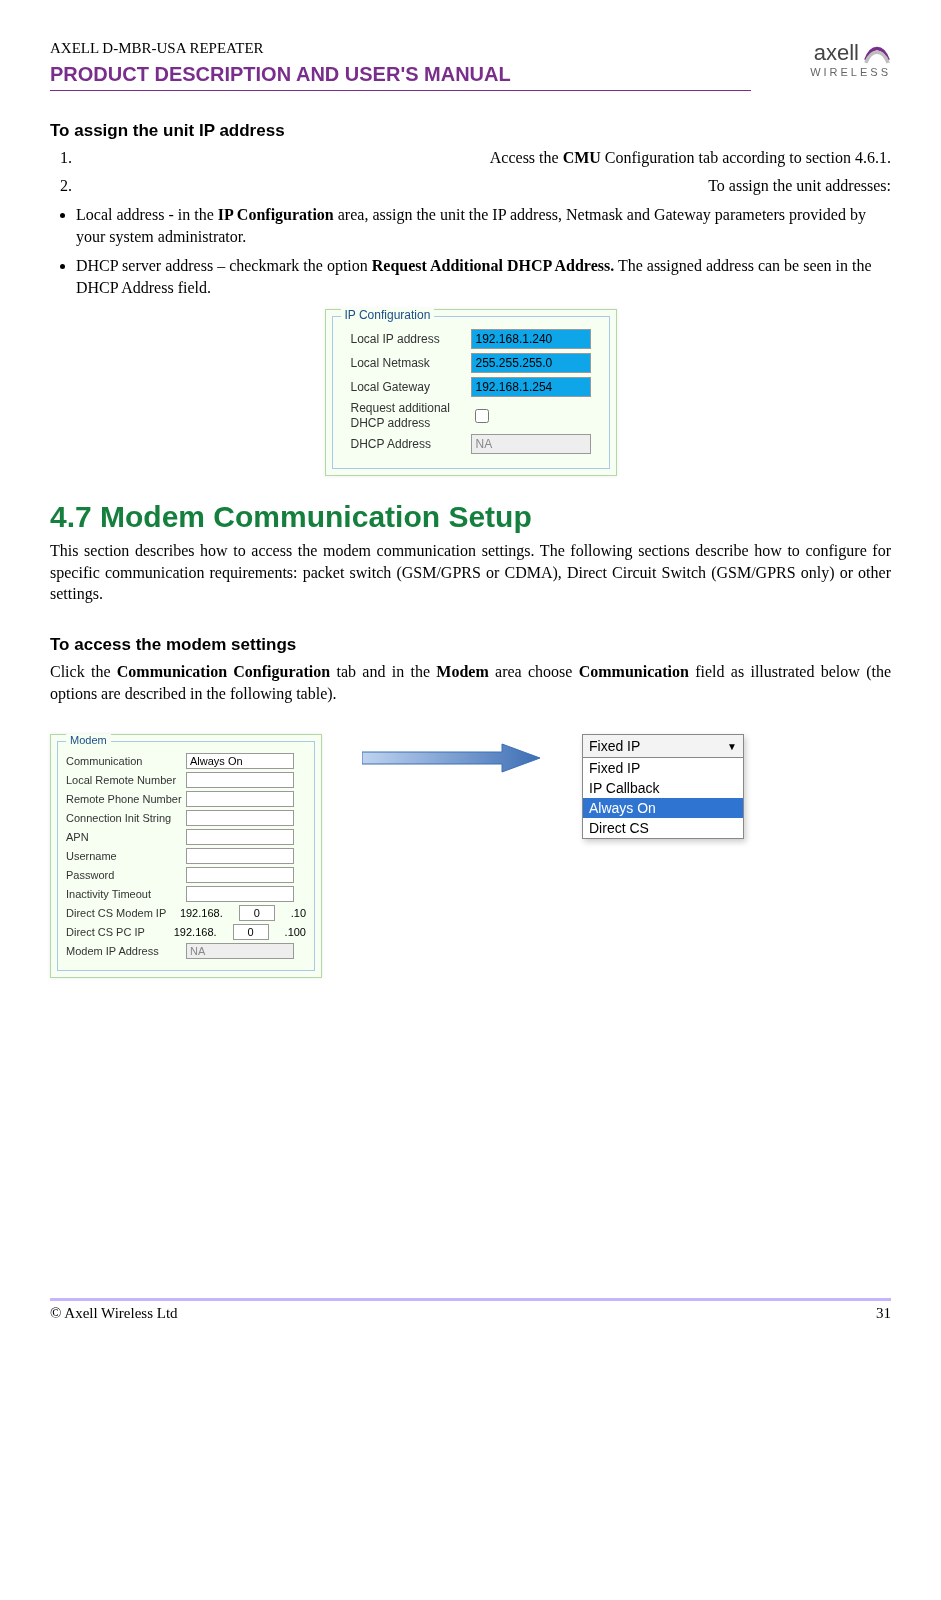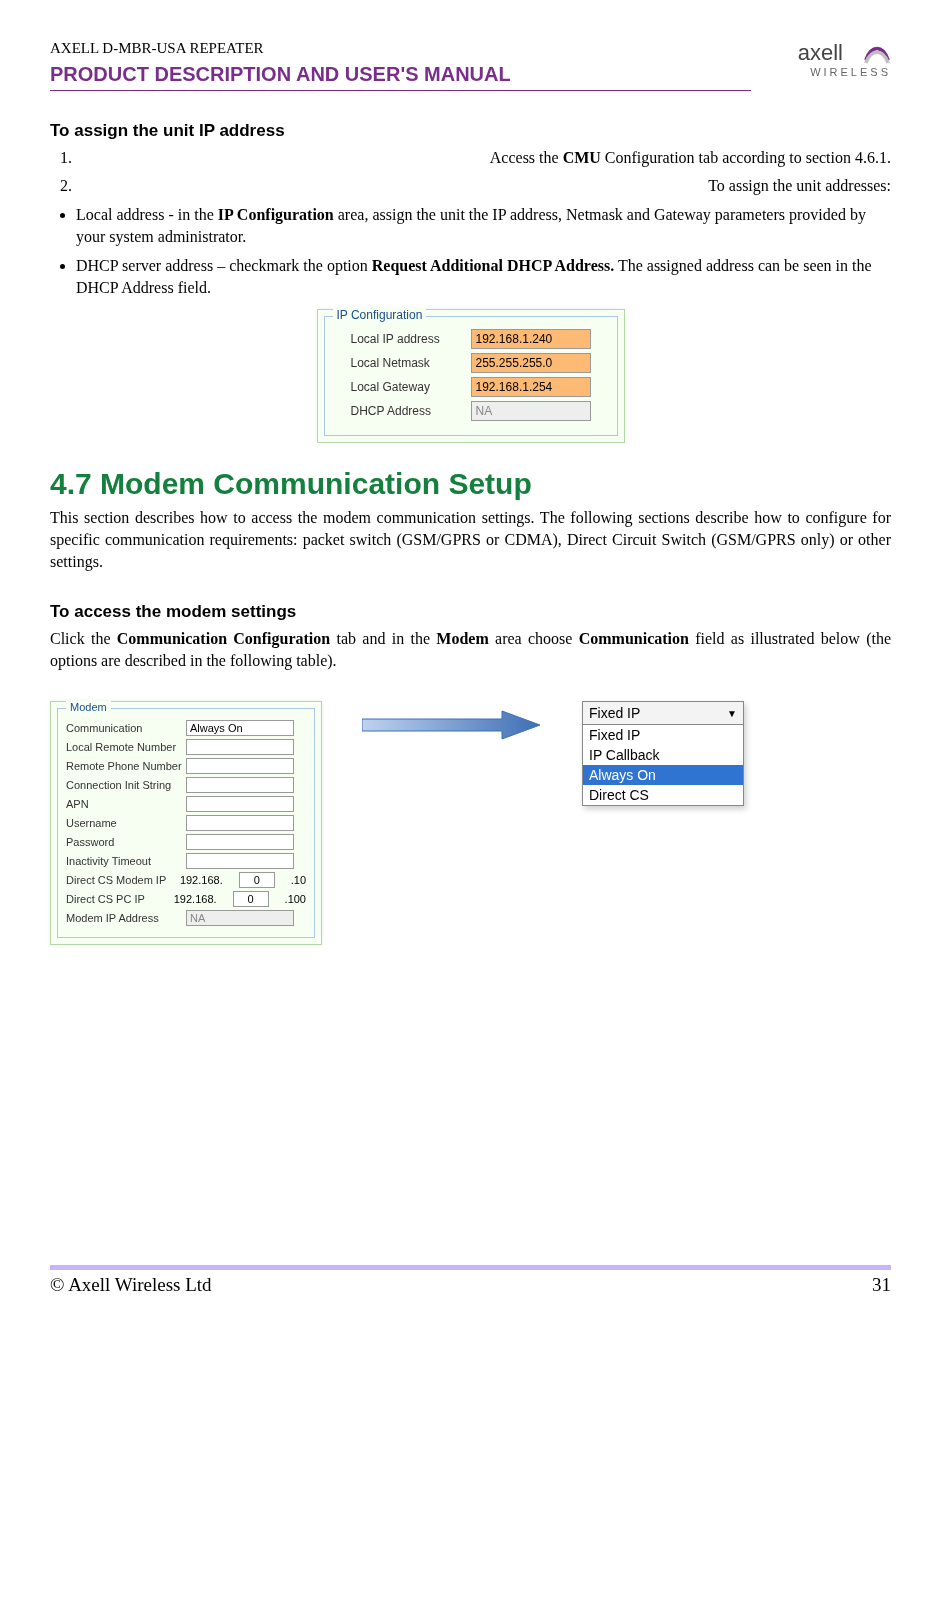--- a/index.html
+++ b/index.html
@@ -37,21 +37,21 @@
     text-align: right;
     width: 140px;
   }
   .logo-top {
     font-family: Arial, Helvetica, sans-serif;
     font-size: 22px;
     color: #444;
     display:flex;
     align-items:center;
     justify-content:flex-end;
-    gap:20px;
+    gap:4px;
   }
   .logo-wave {
     width: 28px;
     height: 24px;
     display:inline-block;
   }
   .logo-wave svg { width:100%; height:100%; }
   .logo-bottom {
     font-family: Arial, Helvetica, sans-serif;
     font-size: 11px;
@@ -110,33 +110,33 @@
     top: -9px;
     left: 8px;
     background: #f7fef2;
     padding: 0 4px;
     color: #1a4f8a;
     font-size: 12px;
   }
   .cfg-row {
     display: flex;
     align-items: center;
-    margin: 4px 16px;
+    margin: 4px 8px;
   }
   .cfg-label {
     width: 120px;
     color: #333;
   }
   .cfg-input {
     font-family: Arial, Helvetica, sans-serif;
     font-size: 12px;
     padding: 2px 4px;
     border: 1px solid #999;
     width: 110px;
-    background: #fdba74;
+    background: #0ea5e9;
   }
   .cfg-input[readonly] {
     background: #eee;
     color: #888;
   }
   .cfg-check {
     width: 14px; height: 14px;
   }
   h2.section-title {
     font-family: Arial, Helvetica, sans-serif;
@@ -228,26 +228,26 @@
     padding: 0;
   }
   .dd-item {
     padding: 2px 6px;
   }
   .dd-item.hl {
     background: #2f74d0;
     color: #fff;
   }
   .footer {
-    border-top: 5px solid #c4b5fd;
+    border-top: 3px solid #c4b5fd;
     margin-top: 320px;
     padding-top: 4px;
     display: flex;
     justify-content: space-between;
-    font-size: 19px;
+    font-size: 15px;
   }
 </style>
 </head>
 <body>
 
 <div class="header-row">
   <div class="header-left">
     <div class="doc-header-small">AXELL D-MBR-USA REPEATER</div>
     <div class="doc-header-main">PRODUCT DESCRIPTION AND USER'S MANUAL</div>
   </div>
@@ -294,20 +294,24 @@
       </div>
       <div class="cfg-row">
         <div class="cfg-label">Local Netmask</div>
         <input class="cfg-input" value="255.255.255.0" style="">
       </div>
       <div class="cfg-row">
         <div class="cfg-label">Local Gateway</div>
         <input class="cfg-input" value="192.168.1.254" style="">
       </div>
       <div class="cfg-row">
+        <div class="cfg-label" style="width:120px; line-height:1.2;">Request additional DHCP address</div>
+        <input type="checkbox" class="cfg-check" style="">
+      </div>
+      <div class="cfg-row">
         <div class="cfg-label">DHCP Address</div>
         <input class="cfg-input" readonly="" value="NA" style="">
       </div>
     </div>
   </div>
 </div>
 
 <h2 class="section-title">4.7   Modem Communication Setup</h2>
 <p class="body-para">This section describes how to access the modem communication settings. The following sections describe how to configure for specific communication requirements: packet switch (GSM/GPRS or CDMA), Direct Circuit Switch (GSM/GPRS only) or other settings.</p>
 

